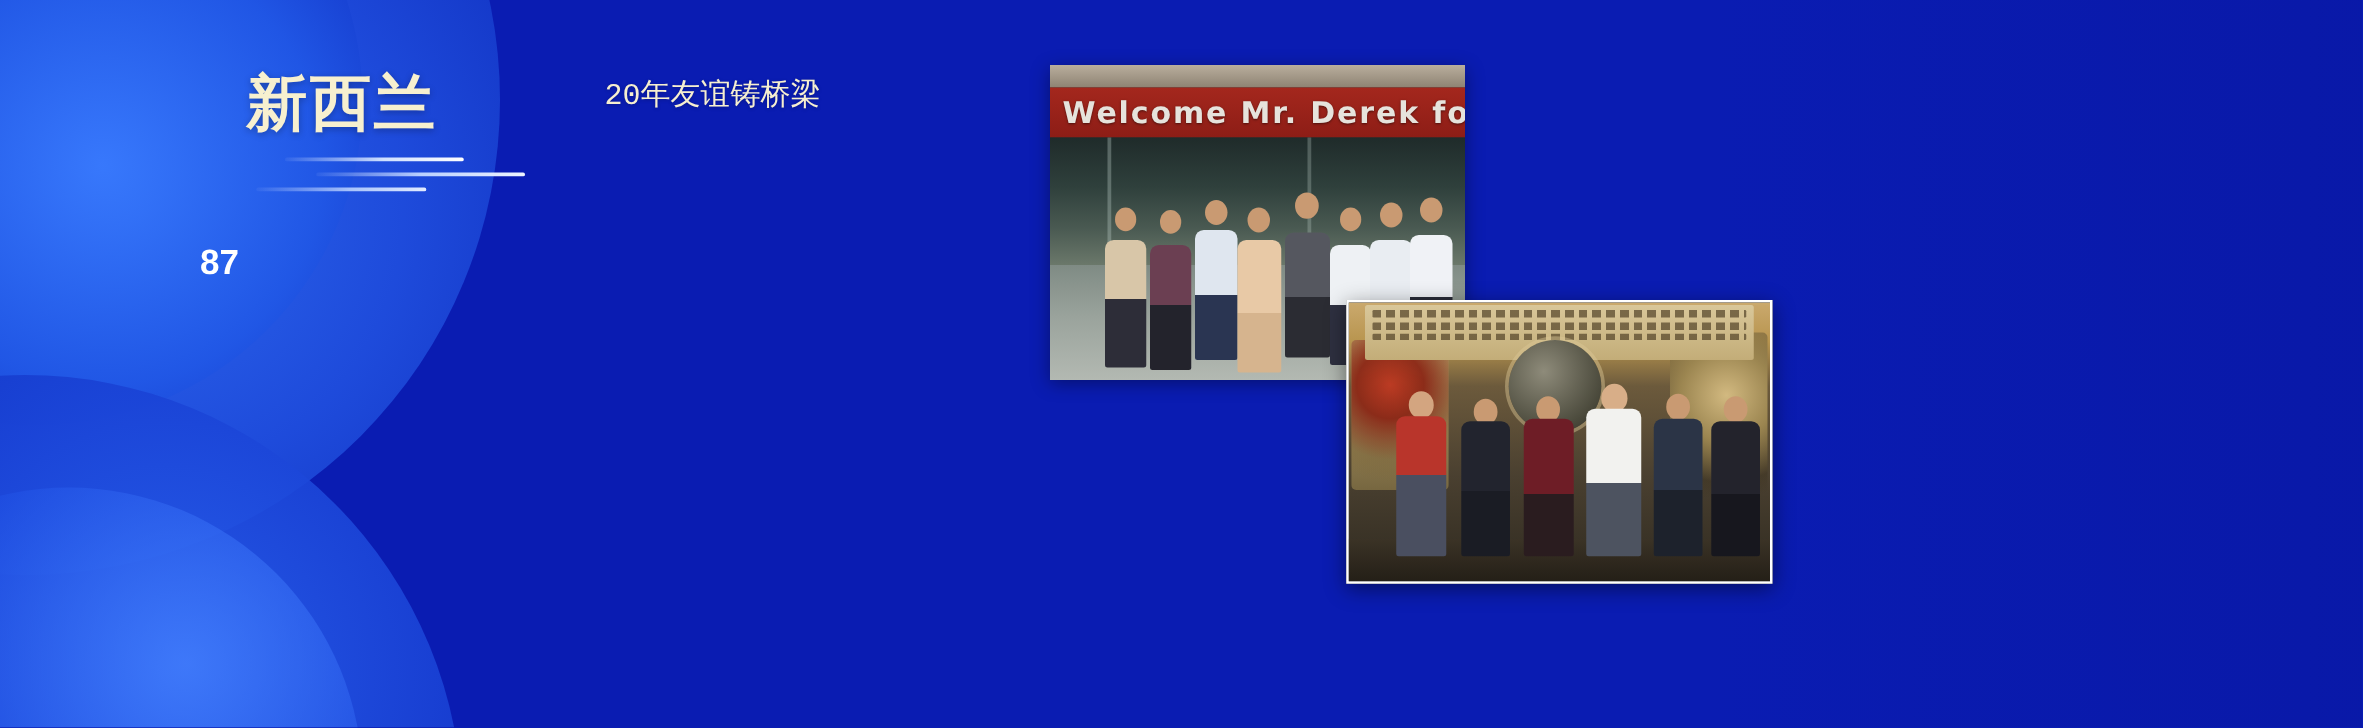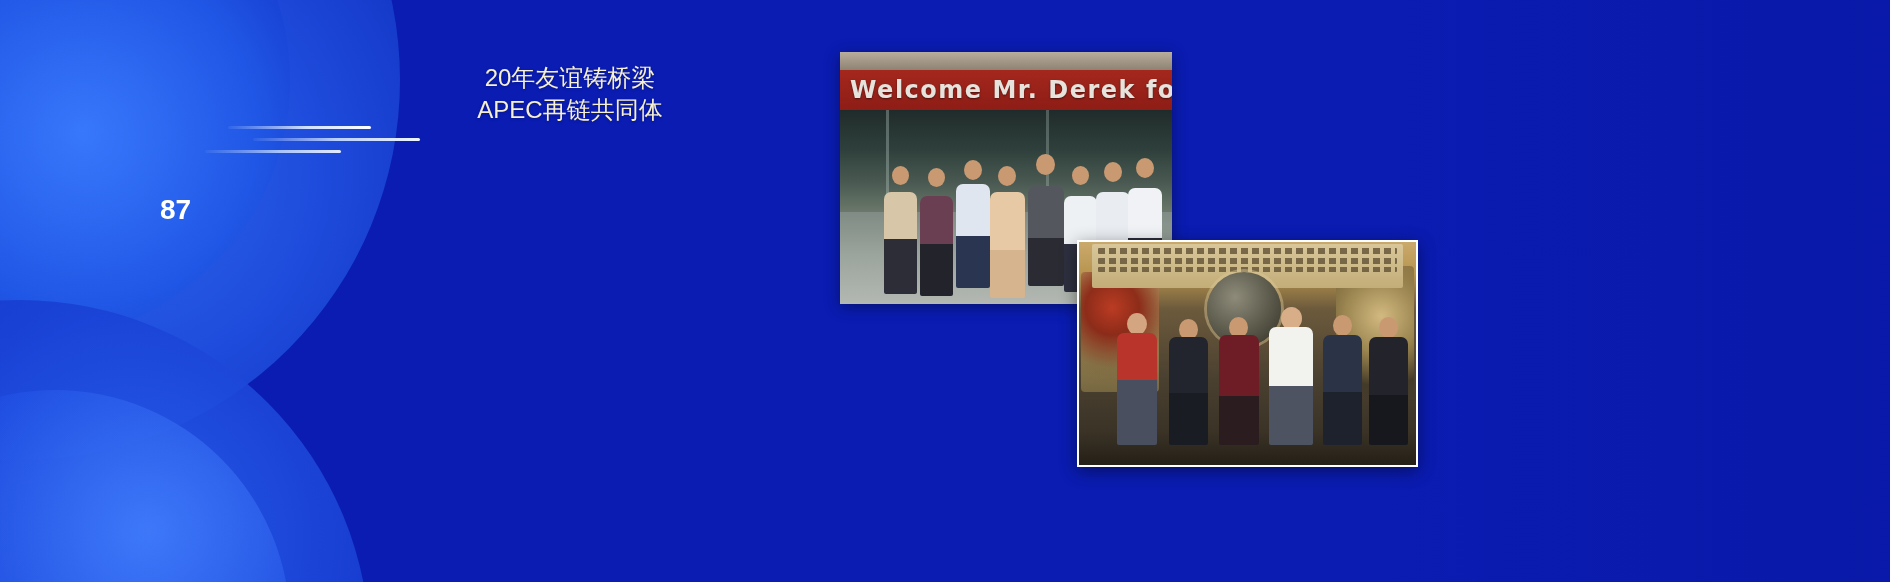--- a/index.html
+++ b/index.html
@@ -55,21 +55,21 @@
     background:linear-gradient(90deg,rgba(255,255,255,.05) 0%,#b9d0ff 50%,#eef4ff 100%);}
   .rule-3{left:0px;top:24px;width:136px;
     background:linear-gradient(90deg,rgba(255,255,255,.04) 0%,#a8c3fb 55%,#e3ecff 100%);}
 
   
   .subtitle{
     position:absolute;left:400px;top:62px;width:340px;
     text-align:center;color:#f6efd0;font-size:24px;line-height:1.32;
     text-shadow:0 1px 3px rgba(0,0,0,.25);
   }
-  .subtitle div{white-space:nowrap;}
+  .subtitle div{white-space:nowrap;font-family:Liberation Mono, monospace;}
 
   
   .seq-num{
     position:absolute;left:160px;top:196px;
     font-size:28px;font-weight:bold;color:#ffffff;line-height:1;
   }
   .body-text{
     position:absolute;left:160px;top:240px;width:640px;
     font-size:32px;line-height:1.42;color:#ffffff;
     text-shadow:0 1px 3px rgba(0,0,0,.2);
@@ -137,30 +137,30 @@
 <body>
 
 <div class="slide">
 
   <div class="blob blob-top"></div>
   <div class="blob blob-top-inner"></div>
   <div class="blob blob-bottom"></div>
   <div class="blob blob-bottom-arc"></div>
   <div class="edge-fade"></div>
 
+  <div class="title">新西兰</div>
 
   <div class="rule-group">
     <div class="rule rule-1"></div>
     <div class="rule rule-2"></div>
     <div class="rule rule-3"></div>
   </div>
 
   <div class="subtitle">
     <div>20年友谊铸桥梁</div>
-    <div>APEC再链共同体</div>
   </div>
 
   <div class="seq-num">87</div>
 
   <div class="photo photo-1">
     <div class="p1-ceiling"></div>
     <div class="p1-banner">
       <span>Welcome Mr. Derek for GMP In</span>
     </div>
     <div class="p1-glass"></div>

